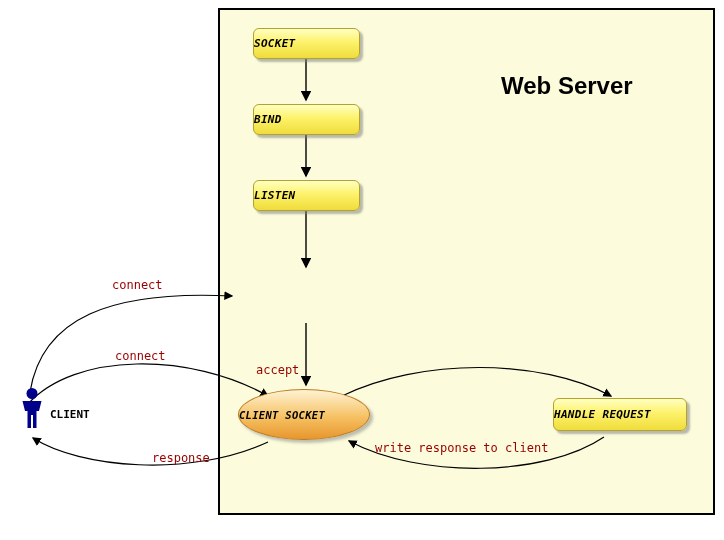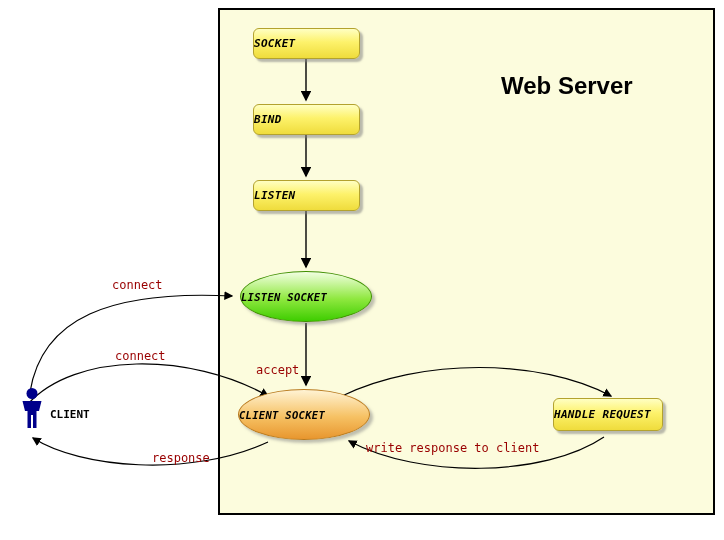--- a/index.html
+++ b/index.html
@@ -131,37 +131,34 @@
   </div>
 
   <div class="node rect-node" style="left:253px; top:104px;">
     <span>BIND</span>
   </div>
 
   <div class="node rect-node" style="left:253px; top:180px;">
     <span>LISTEN</span>
   </div>
 
-  <div class="node ellipse-node green-ellipse" style="left:240px; top:271px;">
-    <span>LISTEN SOCKET</span>
-  </div>
 
   <div class="node ellipse-node orange-ellipse" style="left:238px; top:389px;">
     <span>CLIENT SOCKET</span>
   </div>
 
-  <div class="node rect-node" style="left:553px; top:398px; width:110px; height:33px;">
+  <div class="node rect-node" style="left:553px; top:398px; width:134px; height:33px;">
     <span>HANDLE REQUEST</span>
   </div>
 
   <svg class="client-figure" viewBox="0 0 26 42">
     <circle cx="13" cy="6.5" r="5.5" fill="#00008b"></circle>
     <path d="M3.5 14 L22.5 14 L20 24 L17.5 24 L17.5 41 L14 41 L14 28 L12 28 L12 41 L8.5 41 L8.5 24 L6 24 Z" fill="#00008b"></path>
   </svg>
   <div class="client-label">CLIENT</div>
 
   <div class="edge-label" style="left:112px; top:278px;">connect</div>
   <div class="edge-label" style="left:115px; top:349px;">connect</div>
   <div class="edge-label" style="left:108px; top:451px;margin-left:44px;">response</div>
   <div class="edge-label" style="left:256px; top:363px;">accept</div>
-  <div class="edge-label" style="left:366px; top:441px;">write response to client</div>
+  <div class="edge-label" style="left:375px; top:441px;">write response to client</div>
 
 </div>
 
 </body></html>

